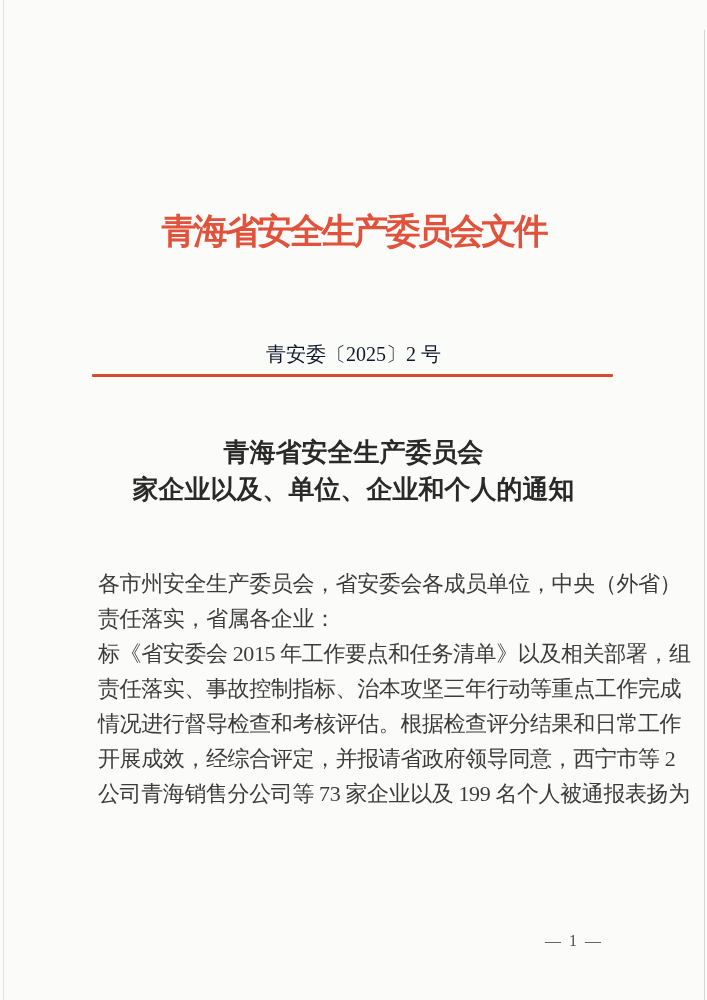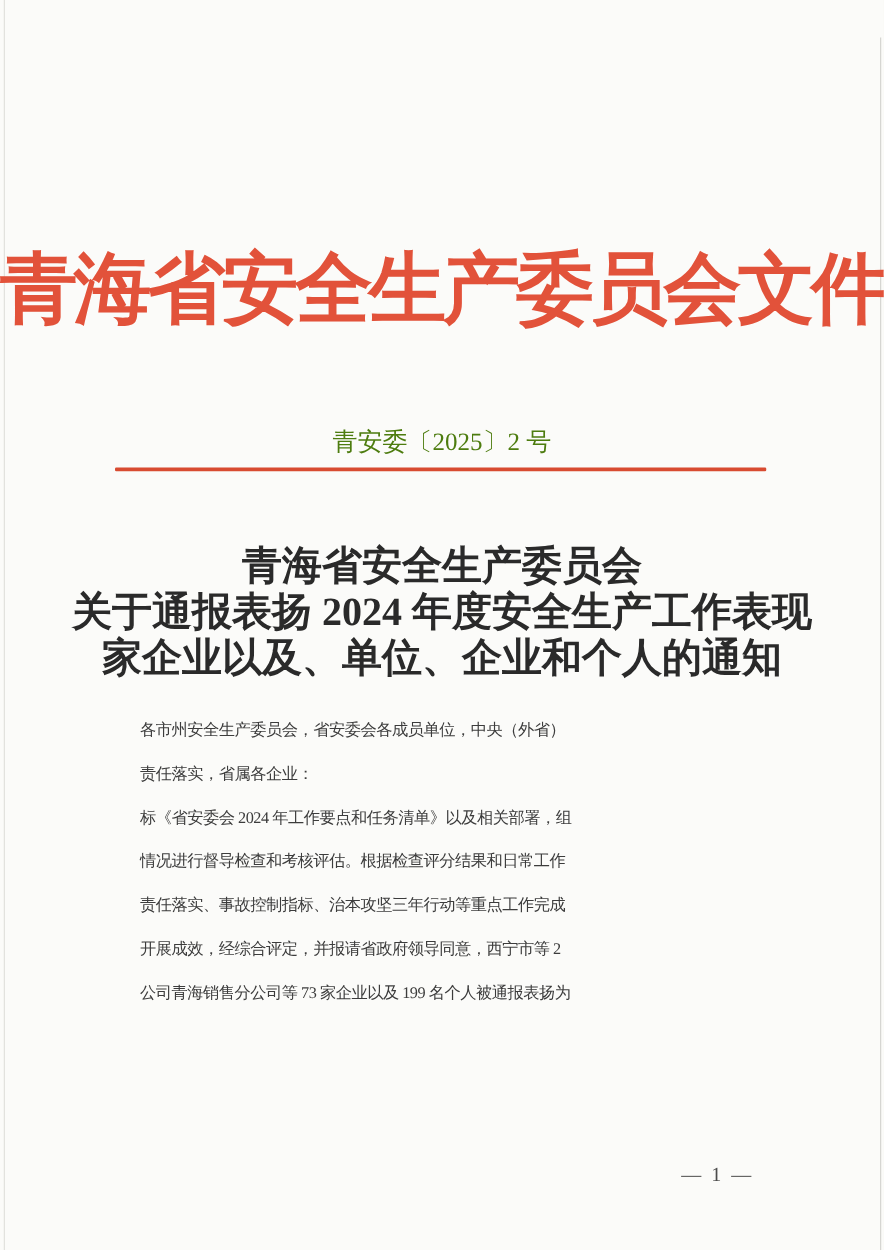--- a/index.html
+++ b/index.html
@@ -28,58 +28,58 @@
   }
   .edge-right {
     position: absolute; right: 2px; top: 30px; bottom: 0;
     width: 1px; background: #d6d6d2;
   }
   .letterhead {
     position: absolute;
     top: 202px; left: 0; right: 0;
     text-align: center;
     color: var(--header-red);
-    font-size: 62px;
+    font-size: 35px;
     font-weight: bold;
     letter-spacing: -3px;
     line-height: 60px;
     white-space: nowrap;
   }
   .doc-number {
     position: absolute;
     top: 340px; left: 0; right: 0;
     text-align: center;
-    color: #4d7c0f;
+    color: #0f172a;
     font-size: 20px;
     line-height: 28px;
     white-space: nowrap;
   }
   .red-rule {
     position: absolute;
     top: 374px; left: 92px;
     width: 521px; height: 3px;
     background: var(--rule-red);
     border-radius: 1px;
   }
   .title-block {
     position: absolute;
     top: 434px; left: 0; right: 0;
     text-align: center;
     color: var(--title-ink);
-    font-size: 32px;
+    font-size: 26px;
     font-weight: bold;
     line-height: 37px;
   }
   .title-line { white-space: nowrap; }
   .body-block {
     position: absolute;
-    top: 566px; left: 112px;
+    top: 566px; left: 98px;
     width: 512px;
     color: var(--body-ink);
-    font-size: 13px;
+    font-size: 22px;
     letter-spacing: -0.4px;
     line-height: 35px;
   }
   .body-line { white-space: nowrap; }
   .body-line.indent { padding-left: 37px; }
   .page-number {
     position: absolute;
     top: 932px; right: 104px;
     color: #4c4c4c;
     font-size: 16px;
@@ -95,28 +95,27 @@
   <div class="edge-right"></div>
 
   <div class="letterhead">青海省安全生产委员会文件</div>
 
   <div class="doc-number">青安委〔2025〕2 号</div>
 
   <div class="red-rule"></div>
 
   <div class="title-block">
     <div class="title-line">青海省安全生产委员会</div>
-    <div class="title-line">关于通报表扬 2024 年度安全生产工作表现</div>
     <div class="title-line">家企业以及、单位、企业和个人的通知</div>
   </div>
 
   <div class="body-block">
     <div class="body-line">各市州安全生产委员会，省安委会各成员单位，中央（外省）</div>
     <div class="body-line">责任落实，省属各企业：</div>
-    <div class="body-line">标《省安委会 2024 年工作要点和任务清单》以及相关部署，组</div>
+    <div class="body-line">标《省安委会 2015 年工作要点和任务清单》以及相关部署，组</div>
+    <div class="body-line">责任落实、事故控制指标、治本攻坚三年行动等重点工作完成</div>
     <div class="body-line">情况进行督导检查和考核评估。根据检查评分结果和日常工作</div>
-    <div class="body-line">责任落实、事故控制指标、治本攻坚三年行动等重点工作完成</div>
     <div class="body-line">开展成效，经综合评定，并报请省政府领导同意，西宁市等 2</div>
     <div class="body-line">公司青海销售分公司等 73 家企业以及 199 名个人被通报表扬为</div>
   </div>
 
   <div class="page-number">— 1 —</div>
 </div>
 
 </body></html>

